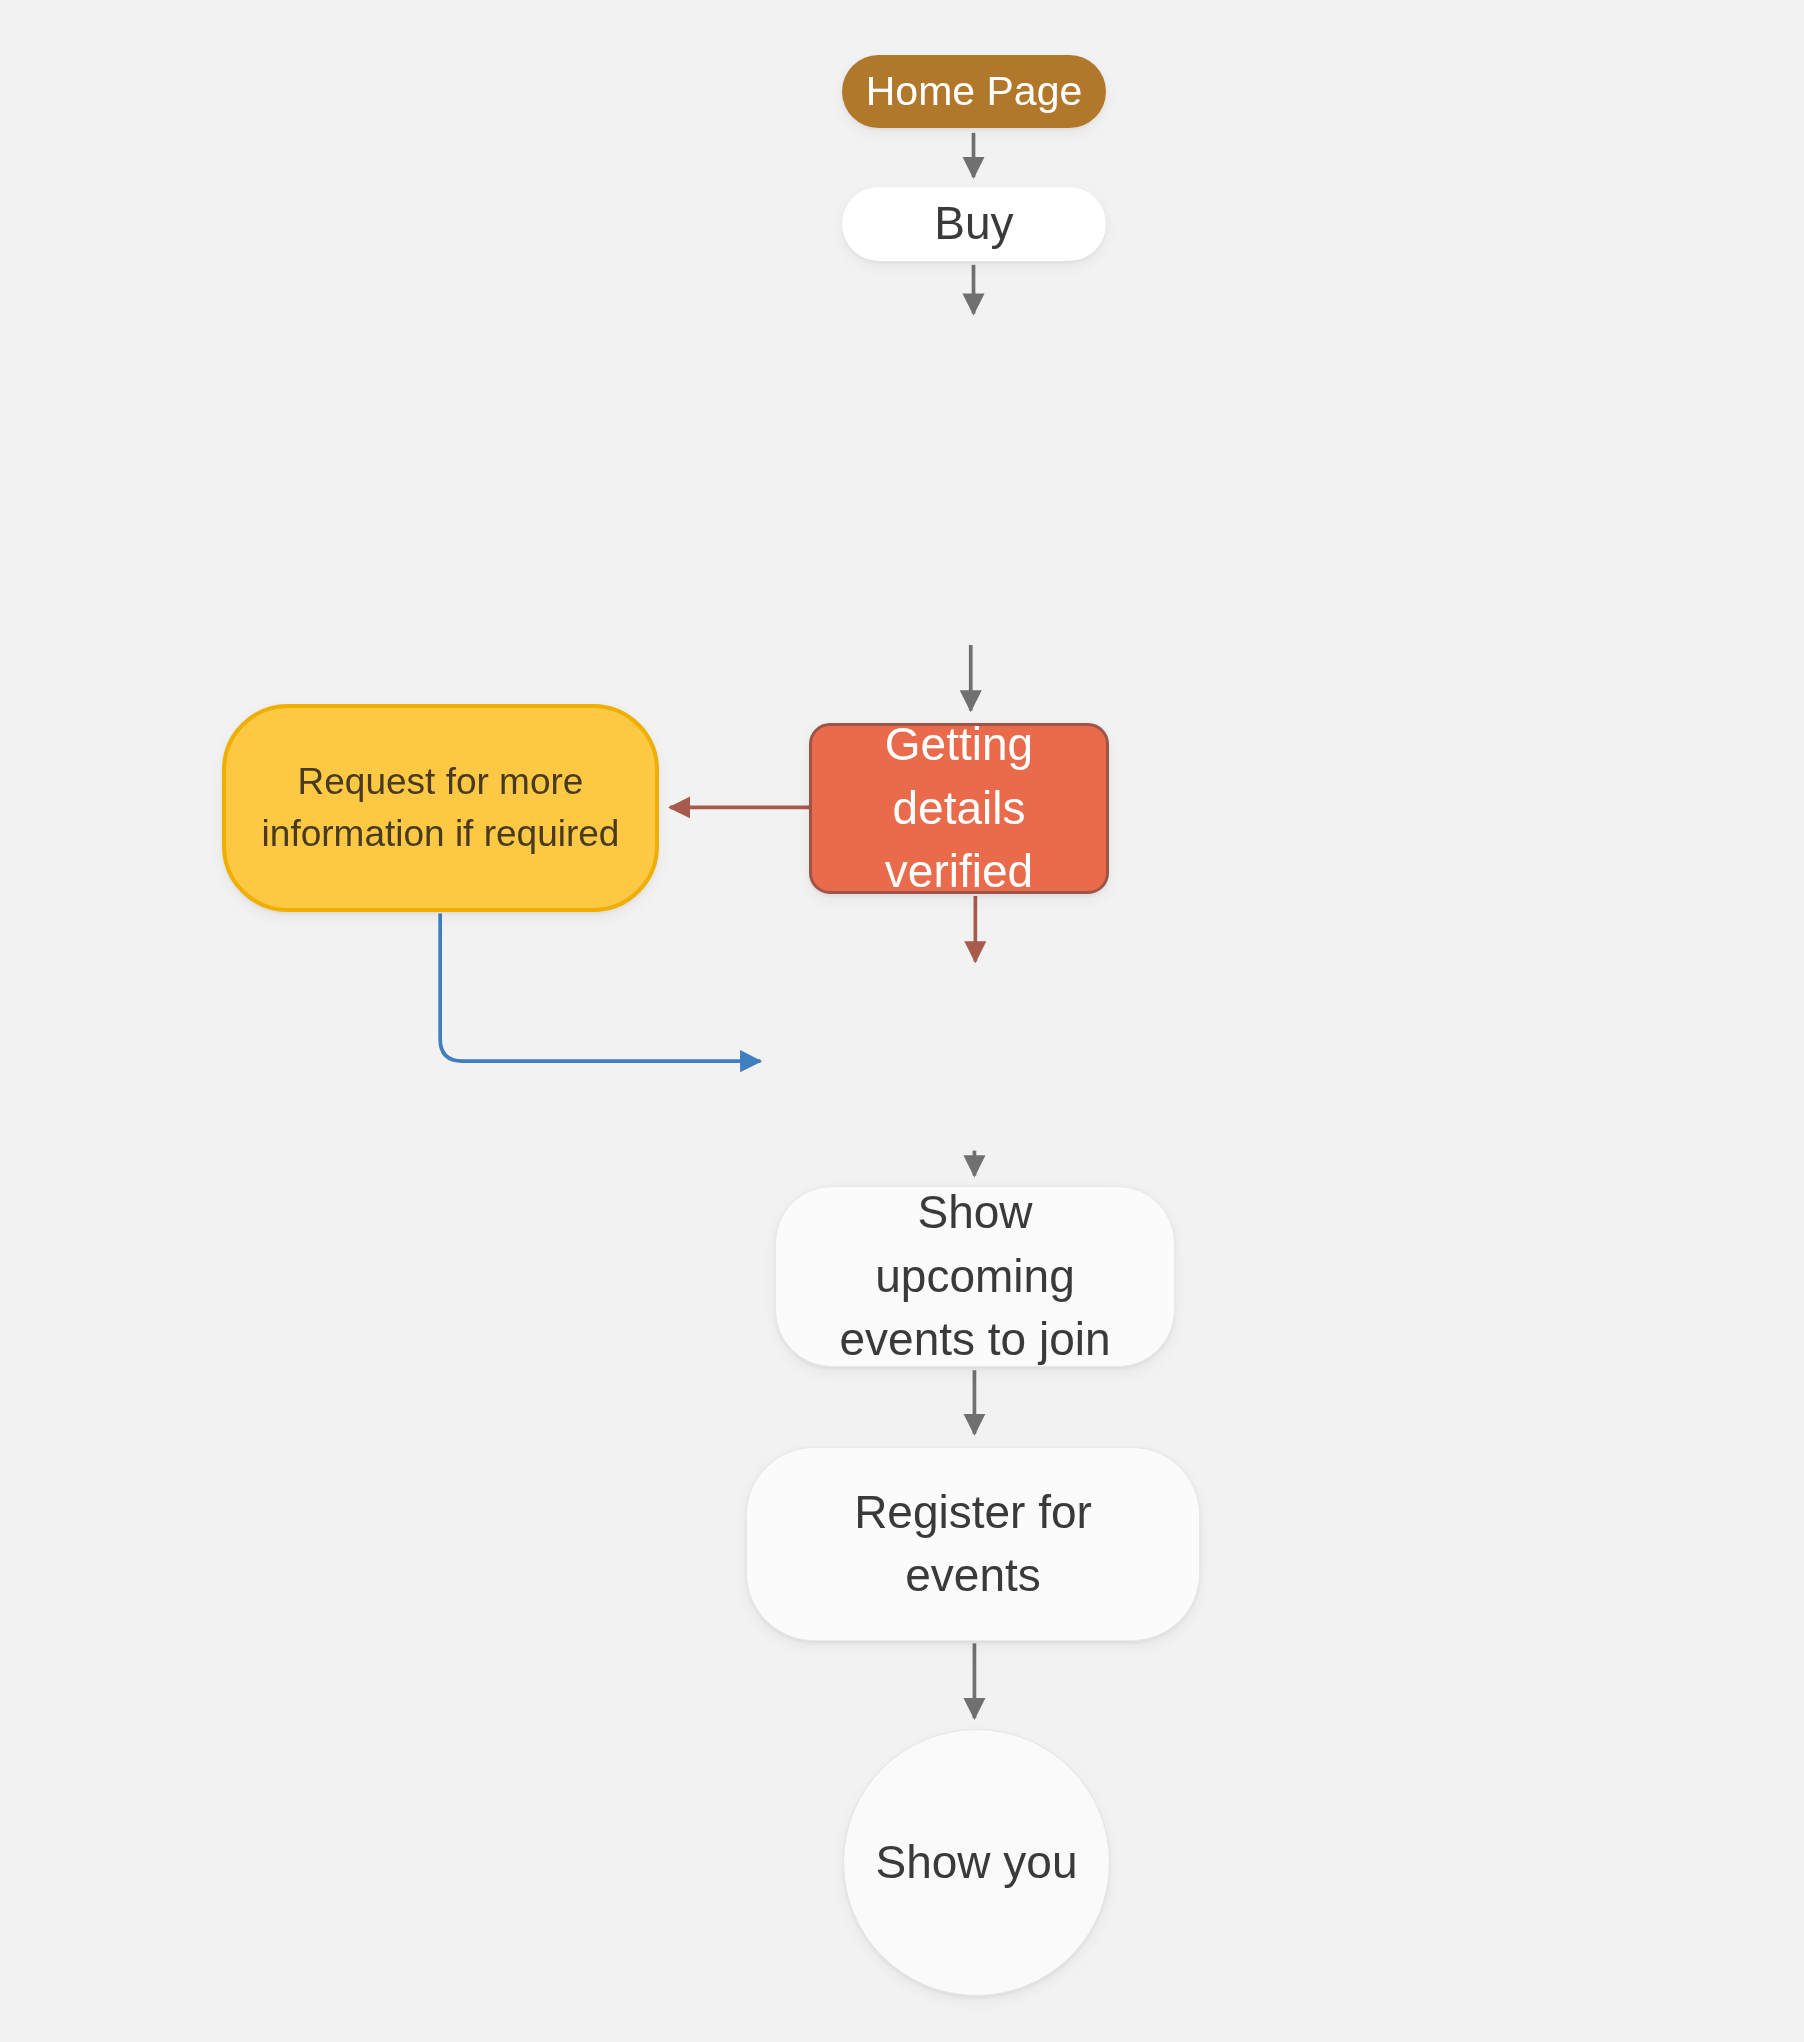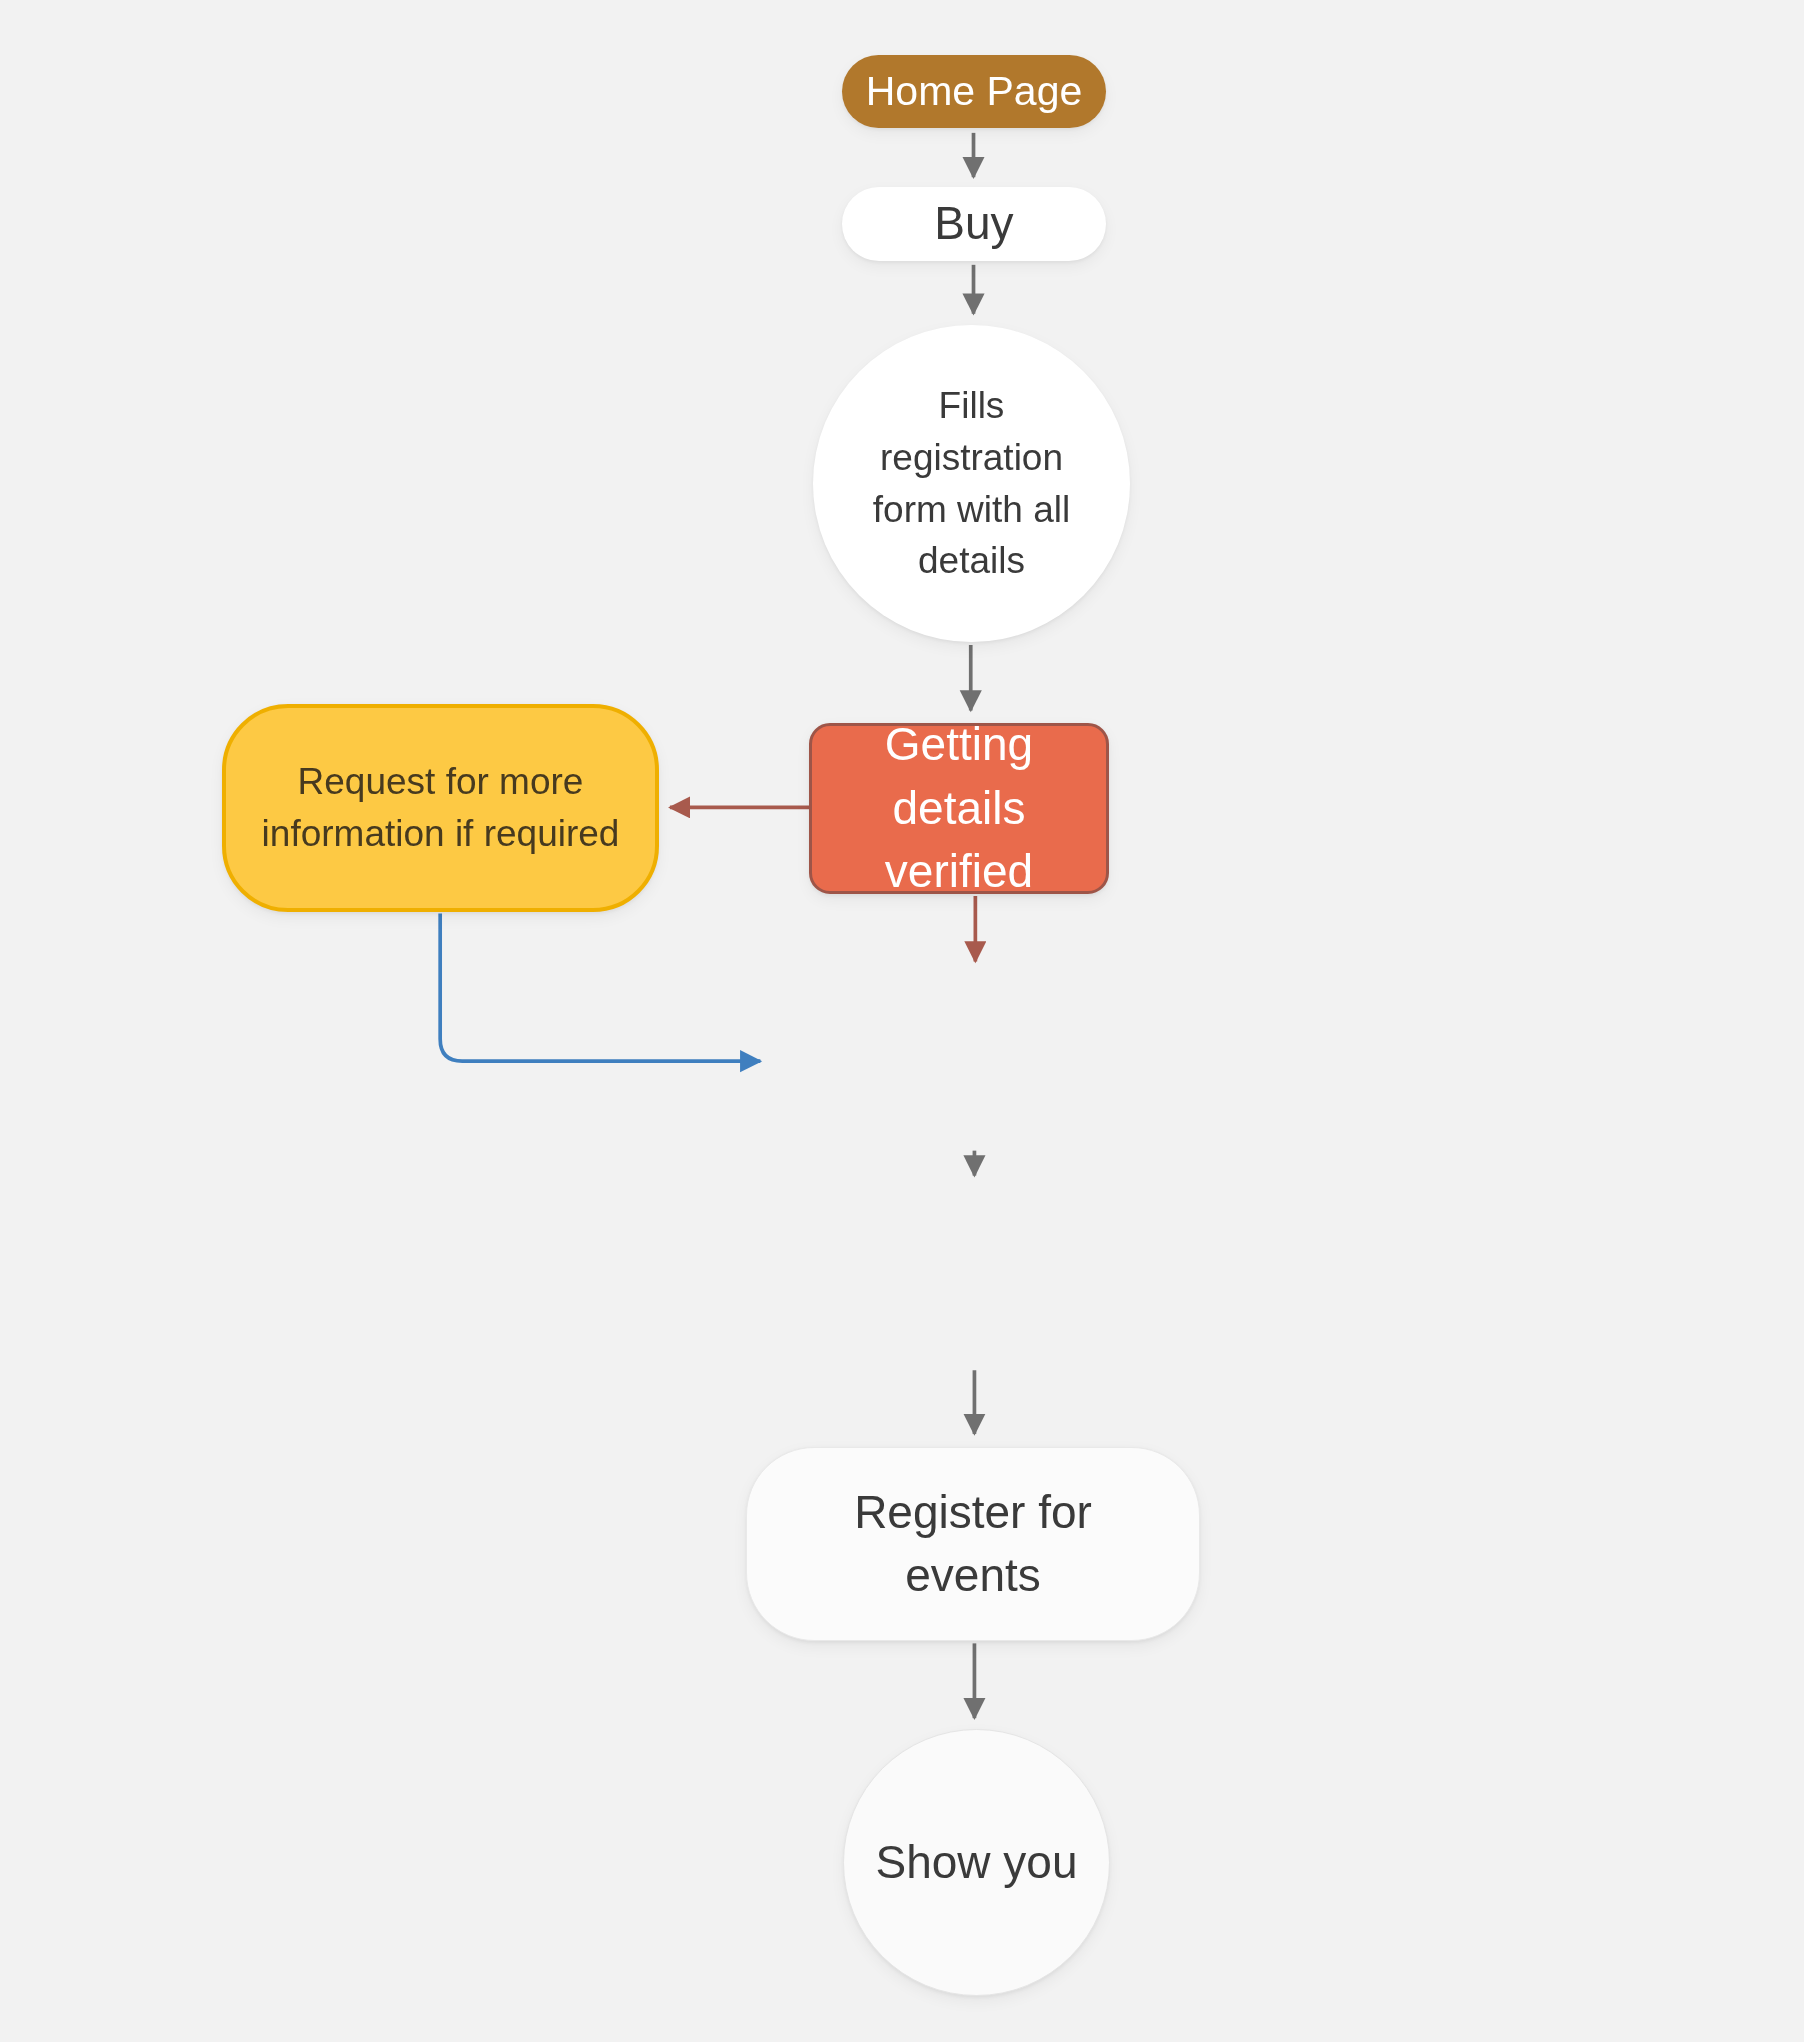--- a/index.html
+++ b/index.html
@@ -68,33 +68,33 @@
   </svg>
 
   <div class="node node-home">
     <span>Home Page</span>
   </div>
 
   <div class="node node-buy">
     <span>Buy</span>
   </div>
 
-  <div class="node node-fills">
-    <span>Fills registration form with all details</span>
-  </div>
 
   <div class="node node-request">
     <span>Request for more information if required</span>
   </div>
 
   <div class="node node-verify">
     <span>Getting details verified</span>
   </div>
 
 
+  <div class="node node-show">
+    <span>Show upcoming events to join</span>
+  </div>
 
   <div class="node node-register">
     <span>Register for events</span>
   </div>
 
   <div class="node node-thanks">
     <span>Show you</span>
   </div>
 
 </div>

